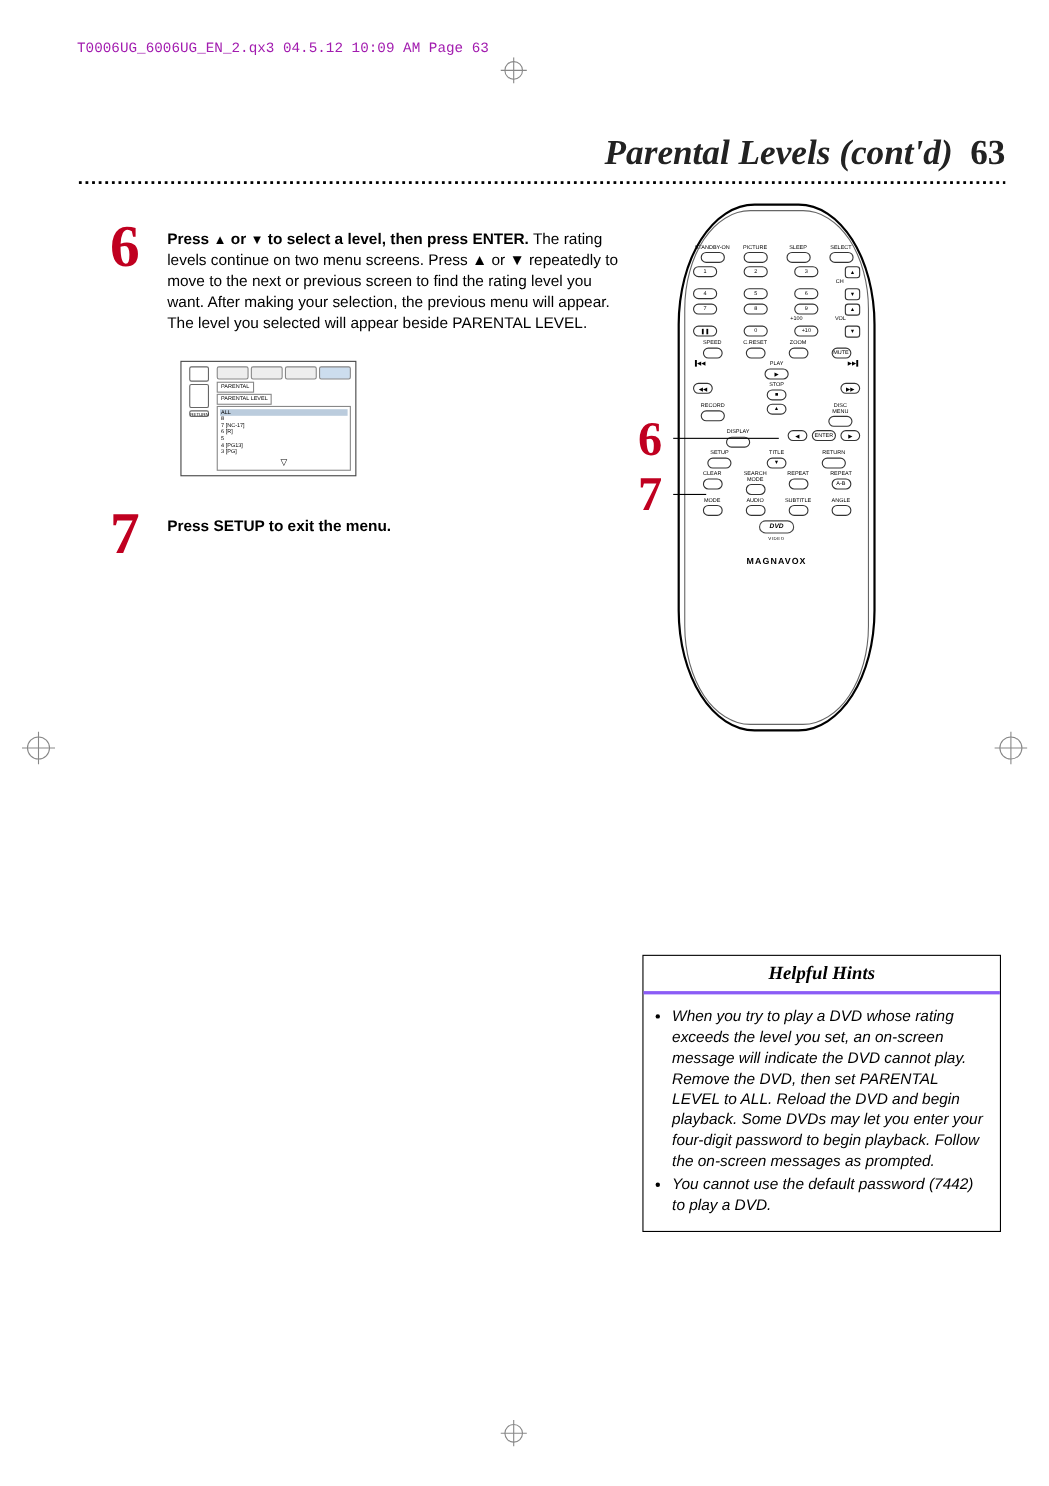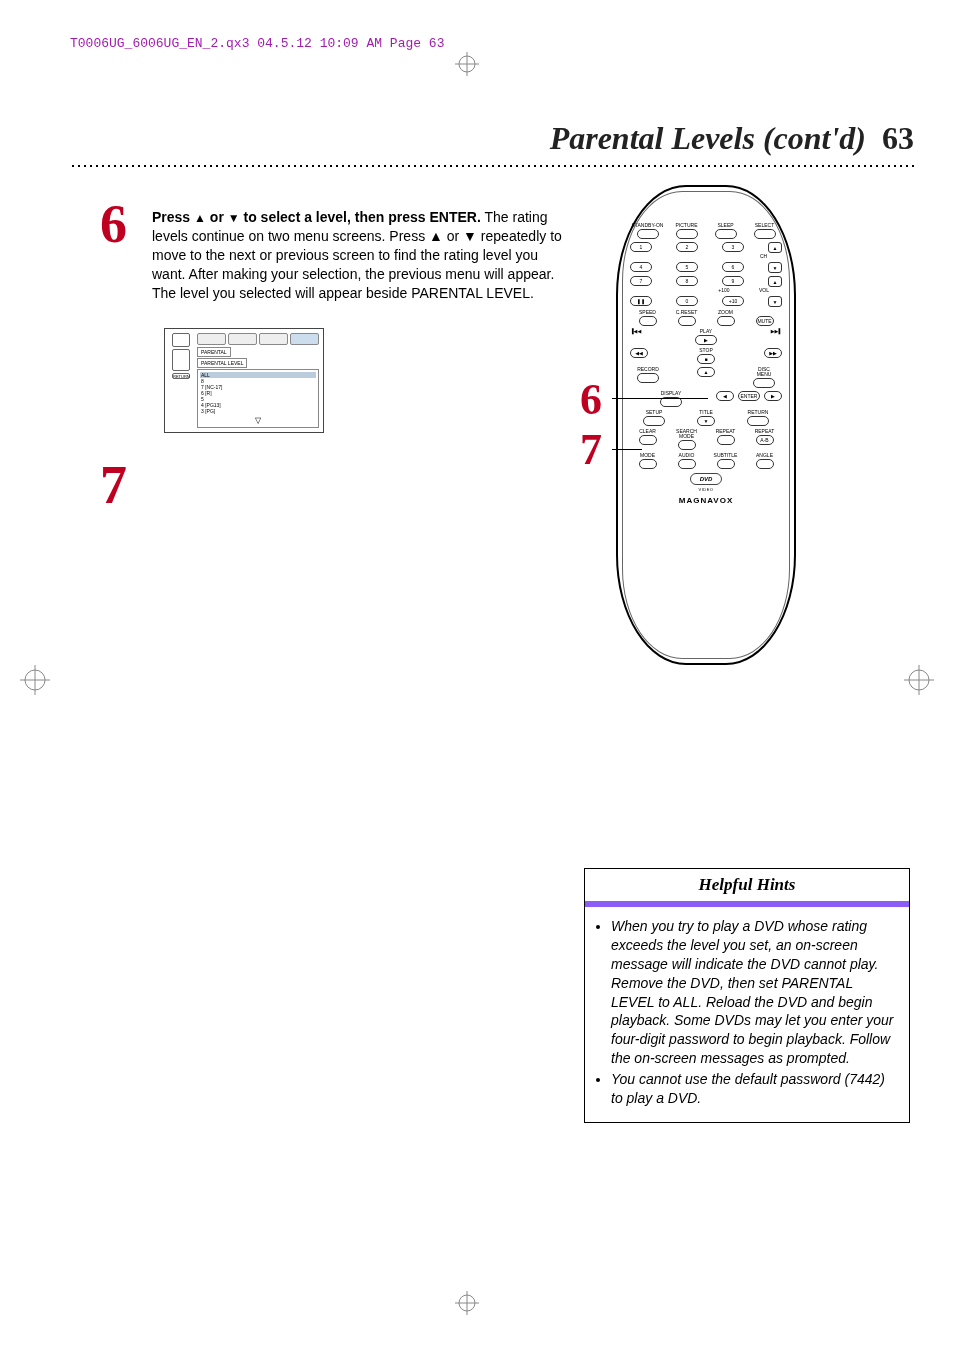--- a/index.html
+++ b/index.html
@@ -145,21 +145,21 @@
     width: 22px; height: 10px;
     border:1px solid #333; border-radius: 6px;
     display:flex; align-items:center; justify-content:center;
     font-size:5px; background:#fff;
   }
   .rbtn.sm { width: 18px; }
   .rbtn.sq { width: 14px; height: 11px; border-radius:3px; }
   .rlbl { font-size:5px; line-height:1; }
 
   .remote .brand {
-    font-size: 8px; letter-spacing: 1px; margin-top: 4px; font-weight: bold;
+    font-size: 8px; letter-spacing: 1px; margin-top: 14px; font-weight: bold;
   }
   .remote .dvd-chip {
     margin: 4px auto 2px;
     width: 32px; height: 12px;
     border:1px solid #444; border-radius:6px;
     font-style: italic; font-weight:bold;
     display:flex; align-items:center; justify-content:center;
     font-size:6px;
   }
   .remote .dvd-sub { font-size:4px; letter-spacing:0.5px; }
@@ -187,21 +187,21 @@
     width: 326px;
     border: 1px solid #000;
   }
   .hints-title {
     text-align: center;
     font-style: italic;
     font-weight: bold;
     font-family: Georgia, serif;
     font-size: 17px;
     padding: 6px 0;
-    border-bottom: 6px solid #8b5cf6;
+    border-bottom: 3px solid #8b5cf6;
   }
   .hints-body {
     padding: 10px 12px 12px 18px;
     font-style: italic;
     font-size: 14px;
     line-height: 1.35;
   }
   .hints-body li {
     list-style: disc;
     margin-left: 8px;
@@ -273,20 +273,23 @@
         <div class="row">5</div>
         <div class="row">4 [PG13]</div>
         <div class="row">3 [PG]</div>
         <div class="osd-down">▽</div>
       </div>
     </div>
   </div>
 
   <div class="step" style="margin-top:28px;">
     <div class="big-num">7</div>
+    <div class="step-body">
+      <b>Press SETUP to exit the menu.</b>
+    </div>
   </div>
 </div>
 
 <div class="remote">
   <div class="remote-inner"></div>
 
   <div class="rrow">
     <div class="rcol">
         <div class="rlbl">STANDBY-ON</div>
         <div class="rbtn"></div>

